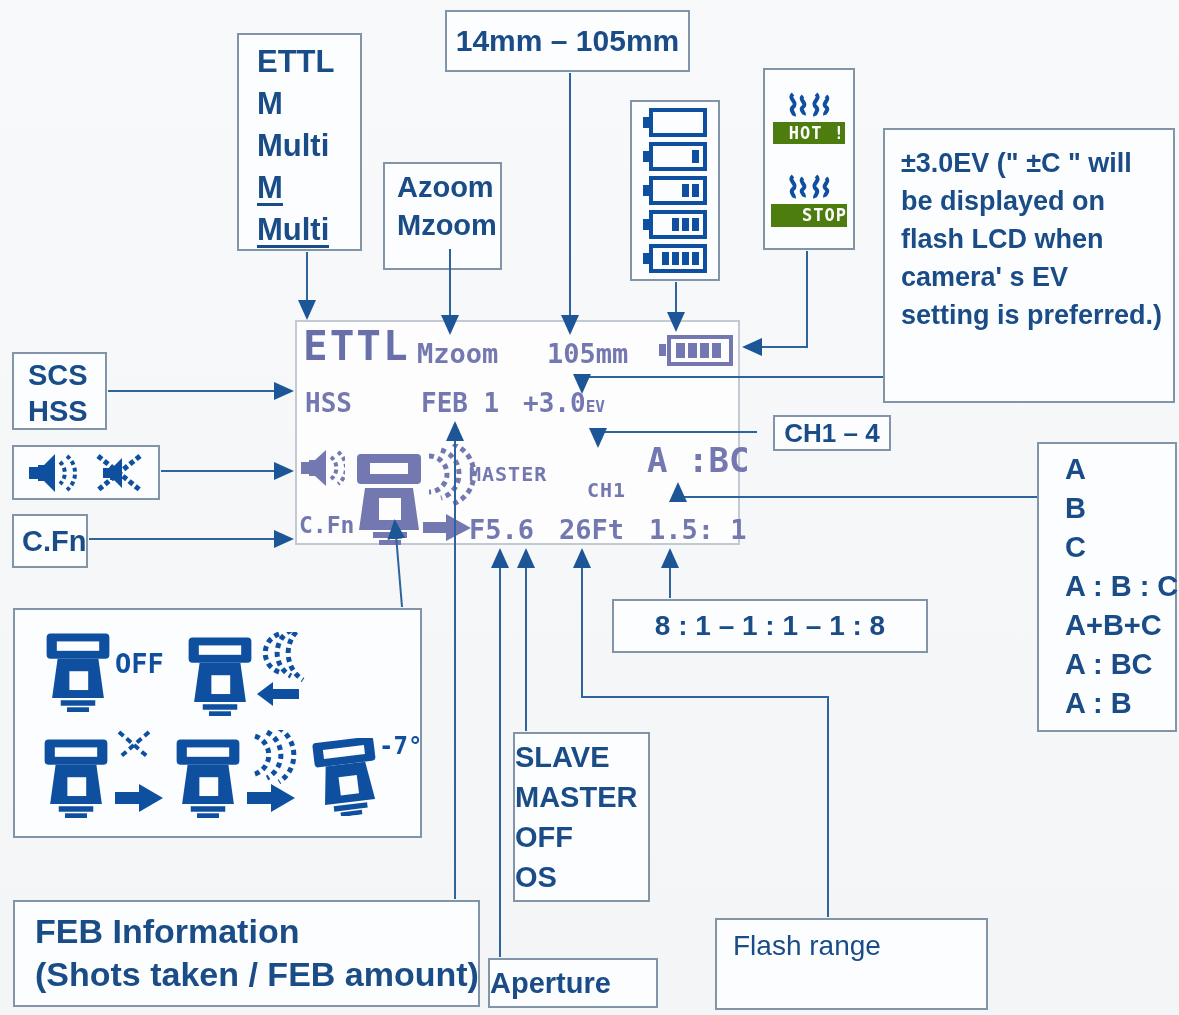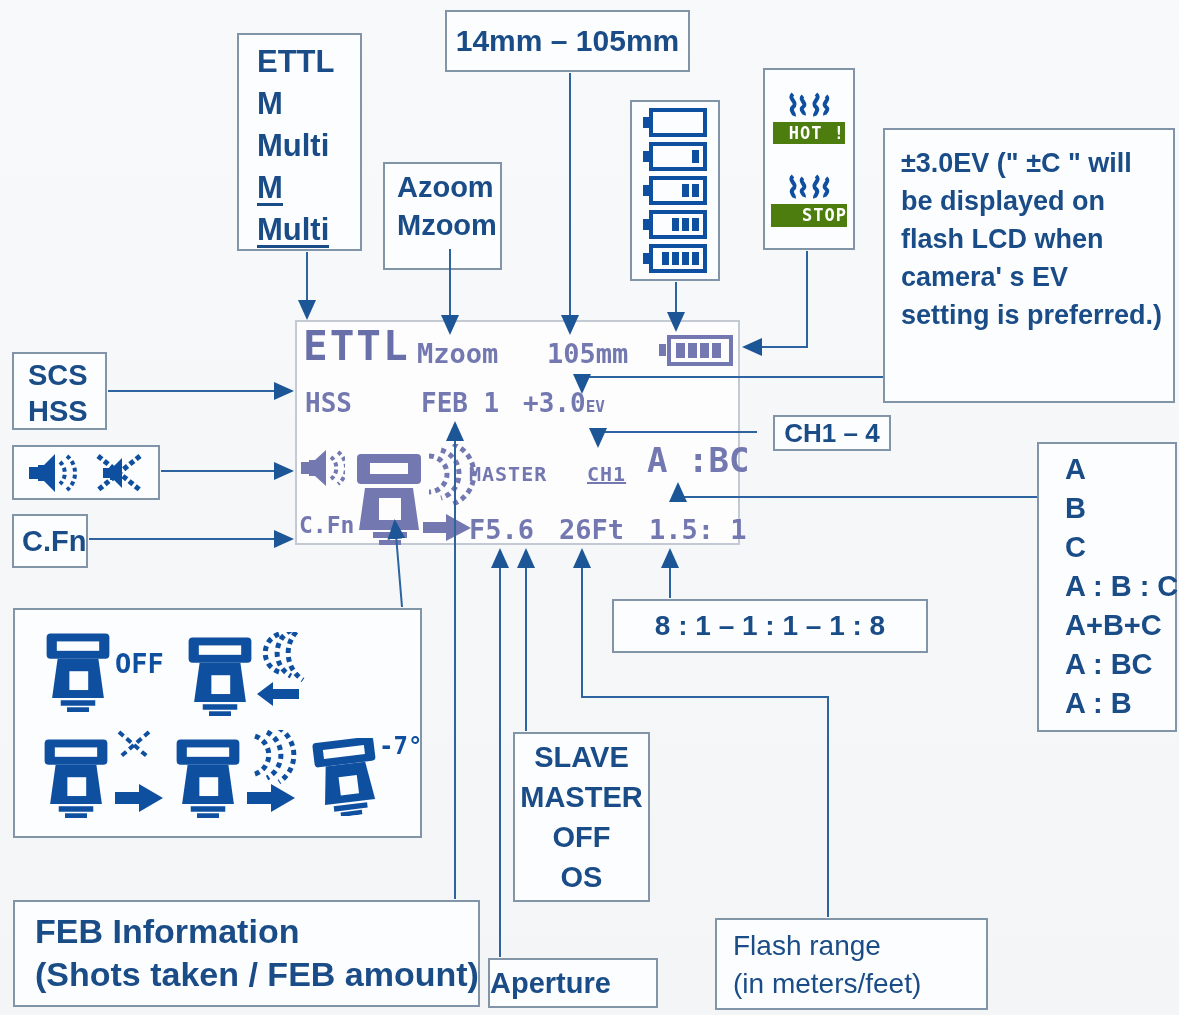--- a/index.html
+++ b/index.html
@@ -191,39 +191,38 @@
     </svg>
 
     <svg class="abs" style="left:296px;top:128px;" width="72" height="78" viewBox="0 0 84 102">
       <g transform="rotate(-7 42 51)">
           <use href="#flash-sym"></use>
         </g>
     </svg>
     <span class="abs seg" style="left:364px;top:122px;font-size:24px;color:#0f4fa0;">-7°</span>
   </div>
 
-  <div class="box clines" style="left:513px;top:732px;width:137px;height:170px;font-size:29px;line-height:40px;padding-top:3px;text-align:center;font-weight:600;">
+  <div class="box clines" style="left:513px;top:732px;width:137px;height:170px;font-size:29px;line-height:40px;padding-top:3px;text-align:left;font-weight:600;">
     <div>SLAVE</div>
     <div>MASTER</div>
     <div>OFF</div>
     <div>OS</div>
   </div>
 
   <div class="box clines" style="left:13px;top:900px;width:467px;height:107px;font-size:34px;line-height:43px;padding:8px 0 0 20px;font-weight:600;">
     <div>FEB Information</div>
     <div>(Shots taken / FEB amount)</div>
   </div>
 
   <div class="box" style="left:488px;top:958px;width:170px;height:50px;font-size:29px;font-weight:600;display:flex;align-items:center;">
     <span>Aperture</span>
   </div>
 
   <div class="box clines" style="left:715px;top:918px;width:273px;height:92px;font-size:28px;line-height:38px;padding:7px 0 17px 16px;font-weight:400;">
     <div>Flash range</div>
-    <div>(in meters/feet)</div>
   </div>
 
   <div id="lcd">
     <span class="seg" style="left:6px;top:0px;font-size:41px;letter-spacing:2px;color:#696fa9;">ETTL</span>
     <span class="seg" style="left:120px;top:16px;font-size:27px;">Mzoom</span>
     <span class="seg" style="left:250px;top:16px;font-size:27px;">105mm</span>
     <svg class="abs" style="left:362px;top:12px;color:#7379b0;" width="74" height="32" viewBox="0 0 74 32">
       <rect x="0" y="10" width="7" height="12" fill="currentColor"></rect>
       <rect x="10" y="3" width="62" height="27" fill="none" stroke="currentColor" stroke-width="4"></rect>
       <rect x="17" y="9" width="9" height="15" fill="currentColor"></rect>
@@ -256,21 +255,21 @@
       <rect x="30" y="96" width="22" height="5" fill="currentColor"></rect>
       <g fill="none" stroke="currentColor" stroke-width="5" stroke-dasharray="5 4">
         <path d="M80,12 A18,18 0 0 1 80,48"></path>
         <path d="M92,6 A25,25 0 0 1 92,54"></path>
         <path d="M104,0 A32,32 0 0 1 104,60"></path>
       </g>
       <polygon points="74,78 97,78 97,70 122,84 97,97 97,89 74,89" fill="currentColor"></polygon>
     </svg>
 
     <span class="seg" style="left:172px;top:140px;font-size:20px;letter-spacing:1px;">MASTER</span>
-    <span class="seg" style="left:290px;top:140px;font-size:20px;letter-spacing:1px;text-decoration:underline;">CH1</span>
+    <span class="seg" style="left:290px;top:156px;font-size:20px;letter-spacing:1px;">CH1</span>
     <span class="seg" style="left:350px;top:118px;font-size:34px;">A :BC</span>
 
     <span class="seg" style="left:2px;top:190px;font-size:23px;">C.Fn</span>
     <span class="seg" style="left:172px;top:192px;font-size:27px;">F5.6</span>
     <span class="seg" style="left:262px;top:192px;font-size:27px;">26Ft</span>
     <span class="seg" style="left:352px;top:192px;font-size:27px;">1.5: 1</span>
   </div>
 
   <svg style="position:absolute;left:0;top:0;pointer-events:none;" width="1179" height="1015" viewBox="0 0 1179 1015">
     <defs>

